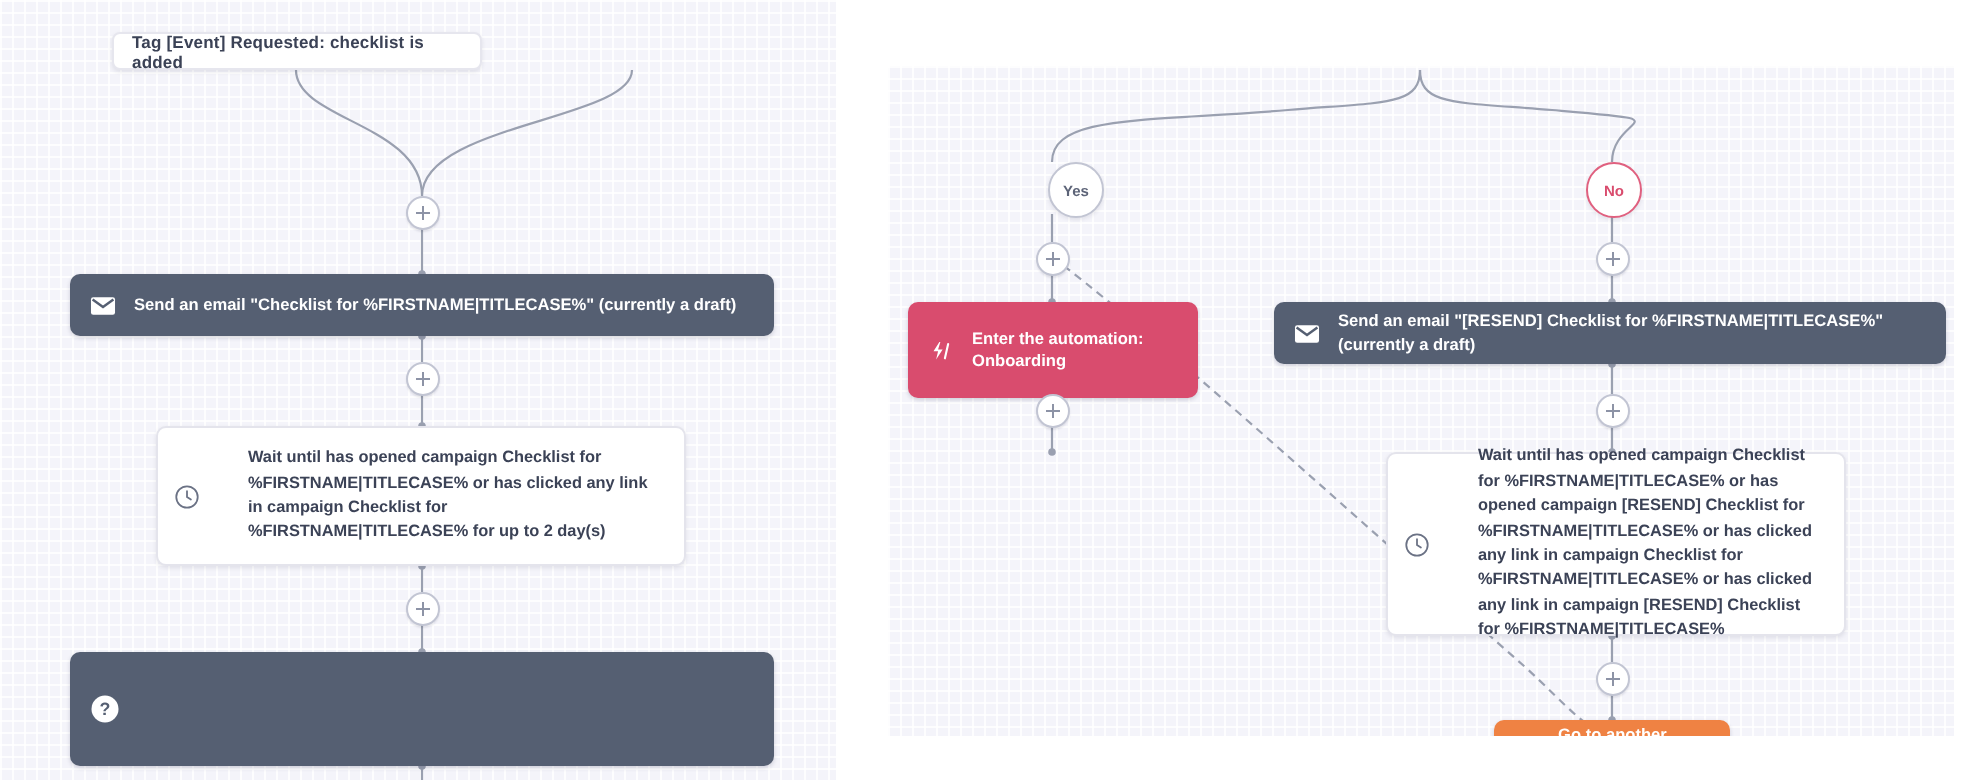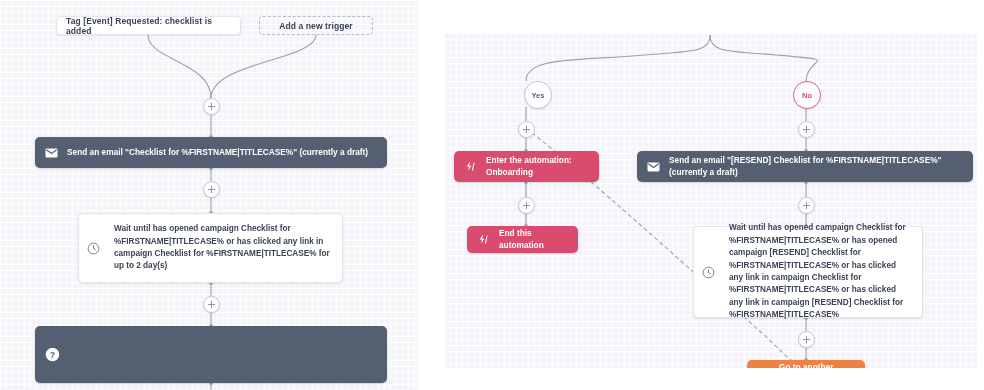--- a/index.html
+++ b/index.html
@@ -49,21 +49,21 @@
     font-size:8.3px;font-weight:bold;color:#ffffff;line-height:1.35;
   }
   .bar.dark{background:#555f72;}
   .bar.pink{background:#d94c6e;}
   .bar.orange{background:#ef8243;}
 
   
   .card{
     background:#ffffff;border:1px solid #e4e4ec;border-radius:5px;
     box-shadow:0 1px 2px rgba(40,40,70,.10);
-    padding:8px 10px 8px 8px;gap:14px;align-items:center;
+    padding:8px 10px 8px 8px;gap:24px;align-items:center;
     font-size:8.2px;font-weight:bold;color:#3b4256;line-height:1.52;
   }
 
   
   .ico{flex:0 0 auto;display:flex;align-items:center;justify-content:center;}
   .ico svg{display:block;}
 
   
   .plus{
     position:absolute;width:15px;height:15px;border-radius:50%;
@@ -112,23 +112,20 @@
         <circle cx="211" cy="283" r="1.9"></circle>
         <circle cx="211" cy="326" r="1.9"></circle>
         <circle cx="211" cy="383" r="1.9"></circle>
       </g>
     </svg>
 
     <div class="node trigger" style="left:56px;top:16px;width:185px;height:19px;">
       <span class="lbl">Tag [Event] Requested: checklist is added</span>
     </div>
 
-    <div class="node trigger dashed" style="left:259px;top:16px;width:114px;height:19px;justify-content:center;">
-      <span class="lbl">Add a new trigger</span>
-    </div>
 
     <div class="plus" style="left:203px;top:98px;"></div>
 
     <div class="node bar dark" style="left:35px;top:137px;width:352px;height:31px;">
       <span class="ico">
         <svg width="13" height="10" viewBox="0 0 16 12">
           <rect x="0.6" y="0.6" width="14.8" height="10.8" rx="1.4" fill="#ffffff"></rect>
           <path d="M1.6 2 L8 6.6 L14.4 2" fill="none" stroke="#555f72" stroke-width="1.5"></path>
         </svg>
       </span>
@@ -198,41 +195,32 @@
     <div class="branch" style="left:80px;top:48px;">
       <span class="lbl">Yes</span>
     </div>
     <div class="branch no" style="left:349px;top:48px;">
       <span class="lbl">No</span>
     </div>
 
     <div class="plus" style="left:74px;top:88px;"></div>
     <div class="plus" style="left:354px;top:88px;"></div>
 
-    <div class="node bar pink" style="left:10px;top:118px;width:145px;height:31px;">
+    <div class="node bar pink" style="left:10px;top:118px;width:145px;height:48px;">
       <span class="ico">
         <svg width="13" height="11" viewBox="0 0 16 13">
           <path d="M7 1 L3.4 6.6 H6.2 L5 11.8 L9 5.6 H6.2 L7.6 1 Z" fill="#ffffff"></path>
           <path d="M12.4 2.2 L10.4 11" fill="none" stroke="#ffffff" stroke-width="1.3" stroke-linecap="round"></path>
         </svg>
       </span>
       <span class="lbl">Enter the automation: Onboarding</span>
     </div>
 
     <div class="plus" style="left:74px;top:164px;"></div>
 
-    <div class="node bar pink" style="left:23px;top:193px;width:111px;height:27px;">
-      <span class="ico">
-        <svg width="13" height="11" viewBox="0 0 16 13">
-          <path d="M7 1 L3.4 6.6 H6.2 L5 11.8 L9 5.6 H6.2 L7.6 1 Z" fill="#ffffff"></path>
-          <path d="M12.4 2.2 L10.4 11" fill="none" stroke="#ffffff" stroke-width="1.3" stroke-linecap="round"></path>
-        </svg>
-      </span>
-      <span class="lbl">End this automation</span>
-    </div>
 
     <div class="node bar dark" style="left:193px;top:118px;width:336px;height:31px;">
       <span class="ico">
         <svg width="13" height="10" viewBox="0 0 16 12">
           <rect x="0.6" y="0.6" width="14.8" height="10.8" rx="1.4" fill="#ffffff"></rect>
           <path d="M1.6 2 L8 6.6 L14.4 2" fill="none" stroke="#555f72" stroke-width="1.5"></path>
         </svg>
       </span>
       <span class="lbl">Send an email "[RESEND] Checklist for %FIRSTNAME|TITLECASE%" (currently a draft)</span>
     </div>

